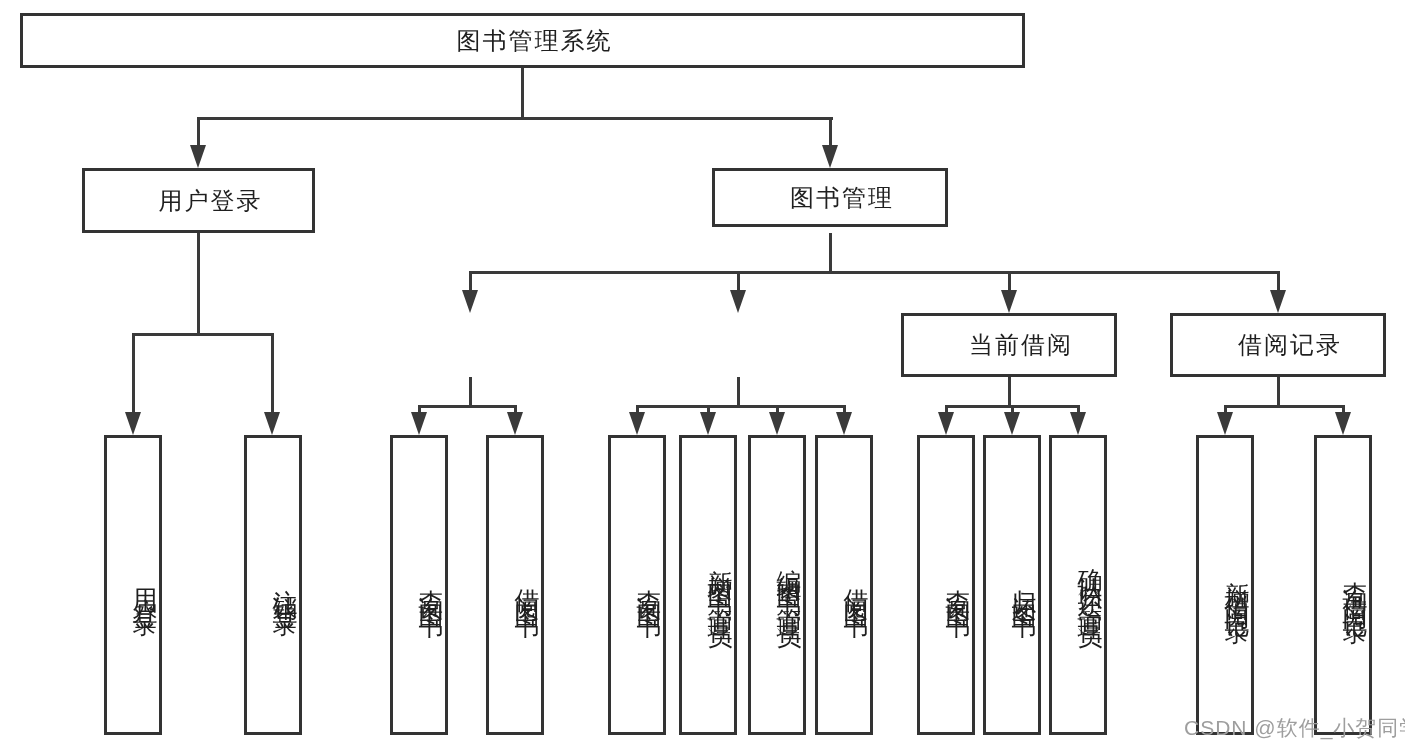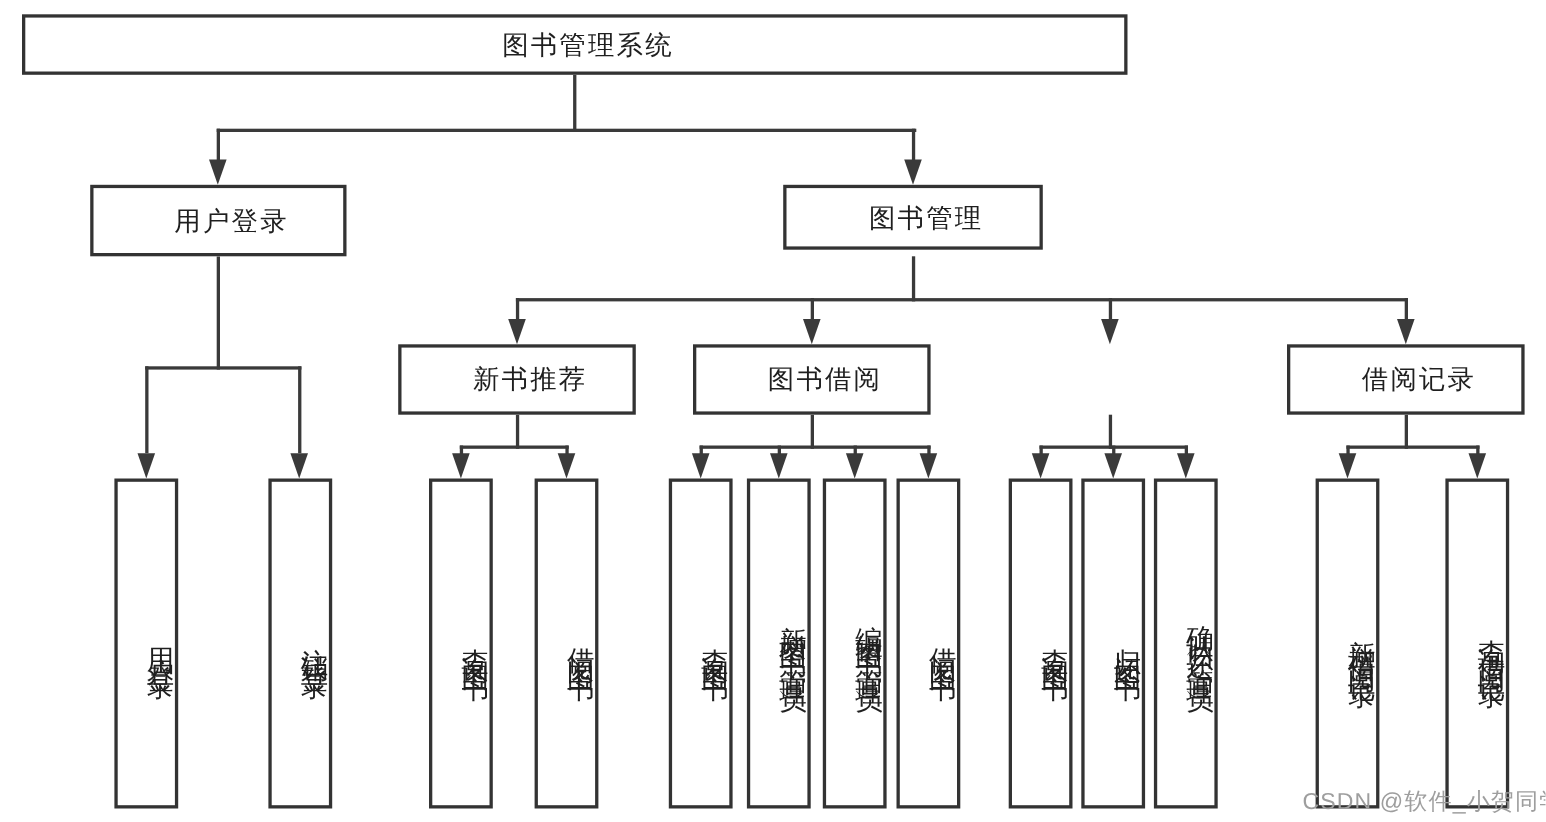--- a/index.html
+++ b/index.html
@@ -109,25 +109,22 @@
     <span class="lbl">图书管理系统</span>
   </div>
 
   <div class="box" style="left:82px; top:168px; width:233px; height:65px;">
     <span class="lbl">用户登录</span>
   </div>
   <div class="box" style="left:712px; top:168px; width:236px; height:59px;">
     <span class="lbl">图书管理</span>
   </div>
 
-  <div class="box" style="left:362px; top:313px; width:216px; height:64px;">
-    <span class="lbl">新书推荐</span>
-  </div>
-  <div class="box" style="left:630px; top:313px; width:216px; height:64px;">
-    <span class="lbl">图书借阅</span>
+  <div class="box" style="left:901px; top:313px; width:216px; height:64px;">
+    <span class="lbl">当前借阅</span>
   </div>
   <div class="box" style="left:1170px; top:313px; width:216px; height:64px;">
     <span class="lbl">借阅记录</span>
   </div>
 
   <div class="box vbox" style="left:104px; top:435px; width:58px; height:300px;">
     <span class="lbl">用户登录</span>
   </div>
   <div class="box vbox" style="left:244px; top:435px; width:58px; height:300px;">
     <span class="lbl">注销登录</span>

